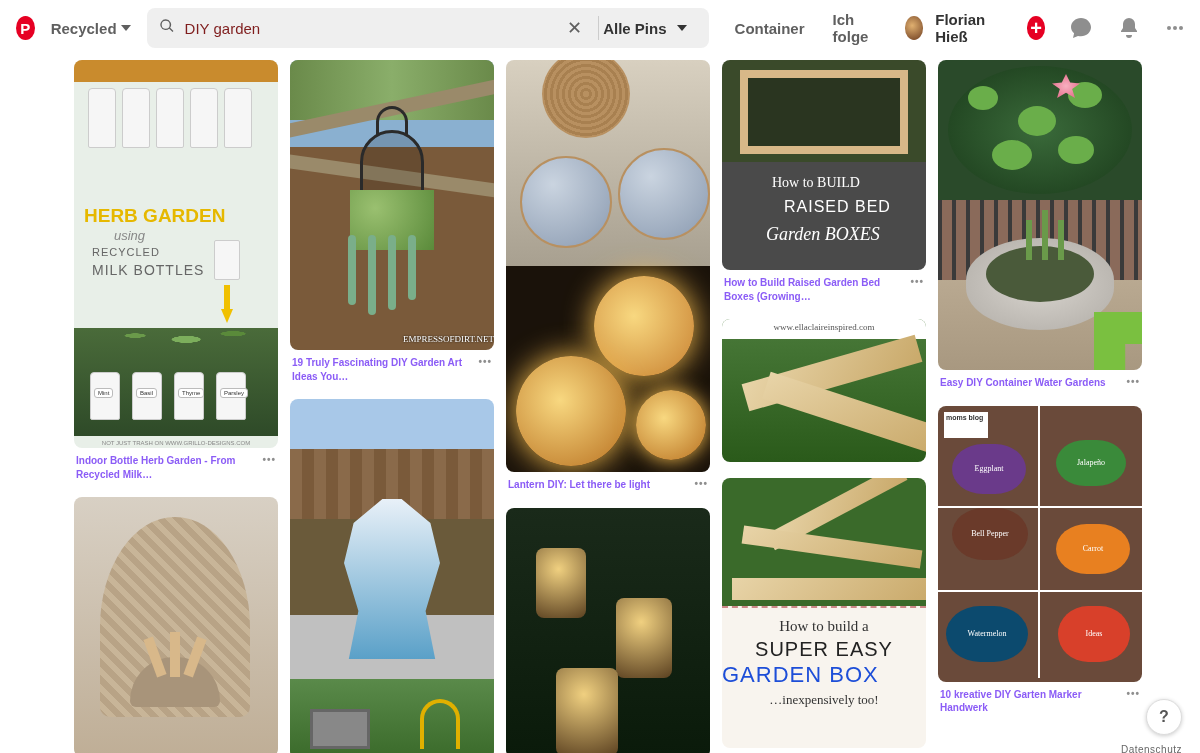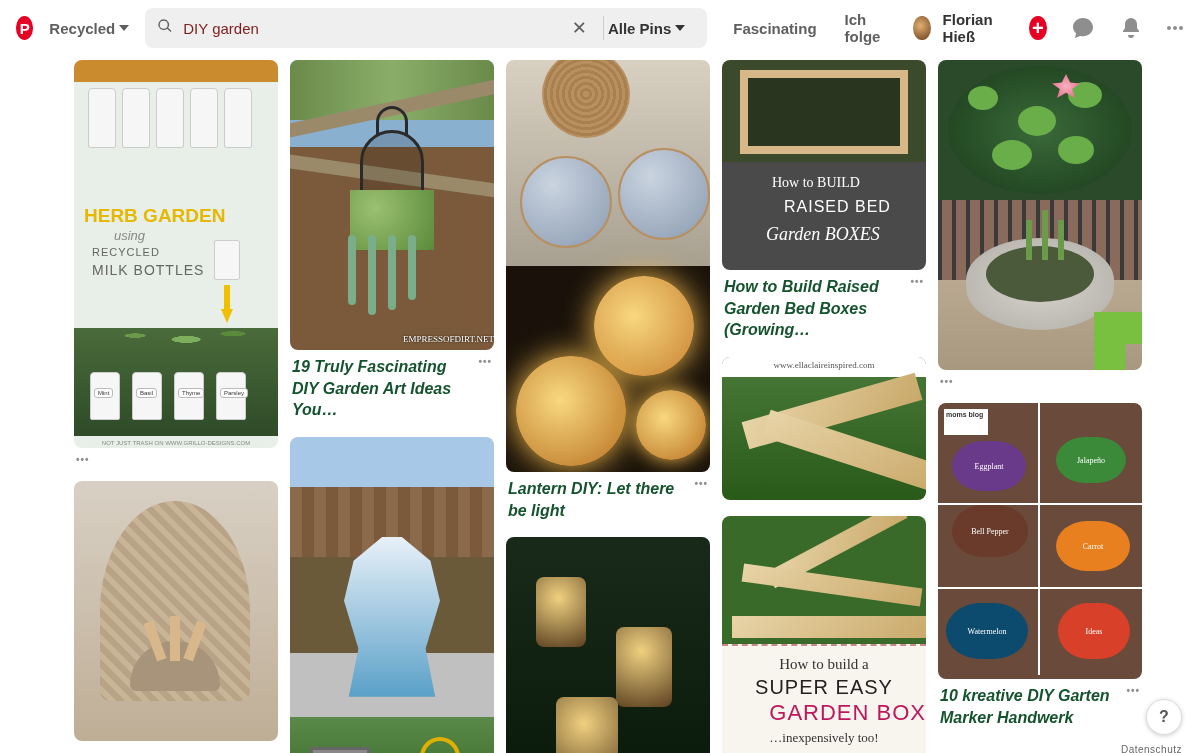--- a/index.html
+++ b/index.html
@@ -5,37 +5,37 @@
   * { margin: 0; padding: 0; box-sizing: border-box; }
   body { font-family: -apple-system, "Helvetica Neue", Arial, sans-serif; background: #fff; color: #333; width: 1200px; height: 753px; overflow: hidden; position: relative; }
   .header { display: flex; align-items: center; height: 56px; padding: 0 16px; gap: 8px; background: #fff; }
   .logo { width: 24px; height: 24px; background: #e60023; border-radius: 50%; display: flex; align-items: center; justify-content: center; color: #fff; font-weight: bold; font-size: 15px; cursor: pointer; }
   .analytics { display: flex; align-items: center; gap: 4px; color: #5f5f5f; font-weight: 700; font-size: 15px; padding: 0 8px; cursor: pointer; }
   .chev { display: inline-block; width: 0; height: 0; border-left: 5px solid transparent; border-right: 5px solid transparent; border-top: 6px solid #5f5f5f; }
   .search-wrap { flex: 0 0 562px; height: 40px; background: #efefef; border-radius: 8px; display: flex; align-items: center; padding: 0 12px; gap: 10px; }
   .search-icon svg { width: 16px; height: 16px; fill: #5f5f5f; }
   .search-input { flex: 1; border: none; background: transparent; font-size: 15px; color: #7f1d1d; outline: none; }
   .clear-btn { background: none; border: none; cursor: pointer; color: #5f5f5f; font-size: 18px; font-weight: 300; padding: 0 6px; }
-  .filter-btn { display: flex; align-items: center; gap: 4px; color: #333; font-weight: 700; font-size: 15px; padding: 0 10px 0 4px; border-left: 1px solid #ccc; height: 24px; cursor: pointer; }
+  .filter-btn { display: flex; align-items: center; gap: 10px; color: #333; font-weight: 700; font-size: 15px; padding: 0 10px 0 4px; border-left: 1px solid #ccc; height: 24px; cursor: pointer; }
   .spacer { flex: 1; }
   .nav-link { color: #5f5f5f; font-weight: 700; font-size: 15px; padding: 0 10px; cursor: pointer; }
   .avatar { width: 24px; height: 24px; border-radius: 50%; background: radial-gradient(circle at 40% 40%, #e0b070, #6b3a1e); margin-left: 6px; }
   .user-name { color: #333; font-weight: 700; font-size: 15px; margin-left: 4px; cursor: pointer; }
   .icon-btn { width: 24px; height: 24px; display: flex; align-items: center; justify-content: center; margin-left: 16px; cursor: pointer; }
   .add-btn { background: #e60023; border-radius: 50%; color: #fff; font-size: 20px; font-weight: bold; }
   .icon-gray svg { width: 24px; height: 24px; fill: #8e8e8e; }
   .dots { display: flex; gap: 2px; }
   .dots span { width: 4px; height: 4px; background: #8e8e8e; border-radius: 50%; }
 
   .feed { position: relative; width: 1200px; height: 697px; overflow: hidden; padding-top: 4px; }
   .col { position: absolute; width: 204px; }
   .pin { margin-bottom: 16px; }
   .thumb { width: 204px; border-radius: 8px; position: relative; overflow: hidden; cursor: pointer; }
   .meta { display: flex; align-items: flex-start; justify-content: space-between; margin-top: 6px; padding: 0 2px; }
-  .title { font-size: 16px; font-weight: 700; color: #14532d; line-height: 1.35; max-width: 180px; cursor: pointer; font-style: italic; }
+  .title { font-size: 10px; font-weight: 700; color: #8b5cf6; line-height: 1.35; max-width: 180px; cursor: pointer; }
   .more { color: #8e8e8e; font-weight: bold; letter-spacing: 1px; font-size: 10px; cursor: pointer; flex-shrink: 0; }
 
   .help-btn { position: absolute; right: 18px; bottom: 18px; width: 36px; height: 36px; border-radius: 50%; background: #fff; border: 1px solid #ddd; box-shadow: 0 1px 4px rgba(0,0,0,.2); display: flex; align-items: center; justify-content: center; font-weight: bold; color: #555; cursor: pointer; }
   .privacy { position: absolute; right: 18px; bottom: -2px; font-size: 10px; color: #666; letter-spacing: .5px; }
   .bottle { position: absolute; background: #f6f6f6; border-radius: 4px 4px 2px 2px; border: 1px solid #ccc; }
   .tag { position: absolute; background: #fff; border: 1px solid #bbb; border-radius: 3px; font-size: 6px; padding: 1px 3px; }
   .arrowY { position: absolute; width: 0; height: 0; border-left: 6px solid transparent; border-right: 6px solid transparent; border-top: 14px solid #f0c000; }
   .ball { position: absolute; border-radius: 50%; }
   .stone { position: absolute; border-radius: 50%/60%; display:flex;align-items:center;justify-content:center;font-size:8px;font-family:cursive;color:#fff; }
   .wood { position: absolute; background: linear-gradient(135deg,#e8d4a8,#c9a96a); }
@@ -57,21 +57,21 @@
         </svg>
     </span>
     <input class="search-input" value="DIY garden" style="">
     <button class="clear-btn">✕</button>
     <div class="filter-btn">
       <span>Alle Pins</span>
       <span class="chev" style="border-top-color:#333"></span>
     </div>
   </div>
   <div class="spacer"></div>
-  <div class="nav-link">Fascinating</div>
+  <div class="nav-link">Container</div>
   <div class="nav-link">Ich folge</div>
   <div class="avatar"></div>
   <div class="user-name">Florian Hieß</div>
   <div class="icon-btn add-btn">+</div>
   <div class="icon-btn icon-gray">
     <svg viewBox="0 0 24 24">
         <path d="M12 2C6.5 2 2 6 2 11c0 2.5 1.2 4.7 3.1 6.3L4 22l5-2c1 .2 2 .3 3 .3 5.5 0 10-4 10-9S17.5 2 12 2z"></path>
       </svg>
   </div>
   <div class="icon-btn icon-gray">
@@ -112,20 +112,21 @@
         <div class="bottle" style="left:100px;top:312px;width:30px;height:48px"></div>
         <div class="bottle" style="left:142px;top:312px;width:30px;height:48px"></div>
         <div class="tag" style="left:20px;top:328px">Mint</div>
         <div class="tag" style="left:62px;top:328px">Basil</div>
         <div class="tag" style="left:104px;top:328px">Thyme</div>
         <div class="tag" style="left:146px;top:328px">Parsley</div>
         <div style="position:absolute;left:0;top:268px;width:204px;height:38px;background:radial-gradient(ellipse at 30% 20%,#6a9a4a 10px,transparent 11px),radial-gradient(ellipse at 55% 30%,#7cae5c 14px,transparent 15px),radial-gradient(ellipse at 78% 15%,#5a8a3a 12px,transparent 13px)"></div>
         <div style="position:absolute;bottom:2px;width:100%;text-align:center;font-size:6px;color:#888">NOT JUST TRASH ON WWW.GRILLO-DESIGNS.COM</div>
       </div>
       <div class="meta">
+        <div class="title">Indoor Bottle Herb Garden - From Recycled Milk…</div>
         <div class="more">•••</div>
       </div>
     </div>
     <div class="pin">
       <div class="thumb" style="height:260px;background:linear-gradient(#d8d0c4,#bfae96)">
         <div style="position:absolute;left:26px;top:20px;width:150px;height:200px;border-radius:75px 75px 10px 10px/110px 110px 10px 10px;background:repeating-linear-gradient(45deg,#b8a386 0 6px,#c8b598 6px 12px)"></div>
         <div style="position:absolute;left:56px;top:160px;width:90px;height:50px;border-radius:45px 45px 6px 6px;background:#a8947a"></div>
         <div style="position:absolute;left:76px;top:140px;width:10px;height:40px;background:#d8b88a;transform:rotate(-20deg)"></div>
         <div style="position:absolute;left:96px;top:135px;width:10px;height:45px;background:#d8b88a"></div>
         <div style="position:absolute;left:116px;top:140px;width:10px;height:40px;background:#d8b88a;transform:rotate(20deg)"></div>
@@ -215,21 +216,21 @@
     </div>
     <div class="pin">
       <div class="thumb" style="height:270px">
         <div style="position:absolute;left:0;top:0;width:204px;height:128px;background:#3a6a2a"></div>
         <div class="wood" style="left:40px;top:20px;width:150px;height:18px;transform:rotate(-28deg)"></div>
         <div class="wood" style="left:20px;top:60px;width:180px;height:18px;transform:rotate(8deg)"></div>
         <div class="wood" style="left:10px;top:100px;width:200px;height:22px"></div>
         <div style="position:absolute;left:0;top:128px;width:204px;height:142px;background:#f8f4ee;border-top:2px dashed #c88"></div>
         <div style="position:absolute;width:100%;top:140px;text-align:center;font-family:cursive;font-size:15px;color:#333">How to build a</div>
         <div style="position:absolute;width:100%;top:160px;text-align:center;font-family:Impact,sans-serif;font-size:20px;letter-spacing:1px;color:#222">SUPER EASY</div>
-        <div style="position:absolute;width:100%;top:184px;text-align:right;font-family:Impact,sans-serif;font-size:22px;letter-spacing:1px;color:#be185d">GARDEN BOX</div>
+        <div style="position:absolute;width:100%;top:184px;text-align:left;font-family:Impact,sans-serif;font-size:22px;letter-spacing:1px;color:#1d4ed8">GARDEN BOX</div>
         <div style="position:absolute;width:100%;top:214px;text-align:center;font-family:cursive;font-size:13px;color:#333">…inexpensively too!</div>
       </div>
 
     </div>
   </div>
 
   <div class="col" style="left:938px">
     <div class="pin">
       <div class="thumb" style="height:310px">
         <div style="position:absolute;left:0;top:0;width:204px;height:140px;background:#2a4a2a"></div>
@@ -244,20 +245,21 @@
         <div style="position:absolute;left:0;top:140px;width:204px;height:170px;background:linear-gradient(#c8b8a0,#a89880)"></div>
         <div style="position:absolute;left:0;top:140px;width:204px;height:80px;background:repeating-linear-gradient(90deg,#3a3a3a 0 4px,transparent 4px 14px),#8a6a5a"></div>
         <div style="position:absolute;left:28px;top:178px;width:148px;height:92px;border-radius:50%/46%;background:radial-gradient(#d8d4ce,#b0aca6)"></div>
         <div style="position:absolute;left:48px;top:186px;width:108px;height:56px;border-radius:50%;background:#4a5a3a"></div>
         <div style="position:absolute;left:88px;top:160px;width:6px;height:40px;background:#6a9a4a"></div>
         <div style="position:absolute;left:104px;top:150px;width:6px;height:50px;background:#6a9a4a"></div>
         <div style="position:absolute;left:120px;top:160px;width:6px;height:40px;background:#6a9a4a"></div>
         <div style="position:absolute;left:156px;top:252px;width:48px;height:58px;background:#7ac040;clip-path:polygon(0 0,100% 0,100% 55%,65% 55%,65% 100%,0 100%)"></div>
       </div>
       <div class="meta">
+        <div class="title">Easy DIY Container Water Gardens</div>
         <div class="more">•••</div>
       </div>
     </div>
     <div class="pin">
       <div class="thumb" style="height:276px;background:#6a4a3a">
         <div style="position:absolute;left:6px;top:6px;width:44px;height:26px;background:#fff;font-size:7px;padding:2px;color:#333;font-weight:bold">moms blog</div>
         <div class="stone" style="left:14px;top:38px;width:74px;height:50px;background:#6a3a8a">Eggplant</div>
         <div class="stone" style="left:118px;top:34px;width:70px;height:46px;background:#3a8a3a">Jalapeño</div>
         <div class="stone" style="left:14px;top:102px;width:76px;height:52px;background:#6a3a2a">Bell Pepper</div>
         <div class="stone" style="left:118px;top:118px;width:74px;height:50px;background:#e88020">Carrot</div>

